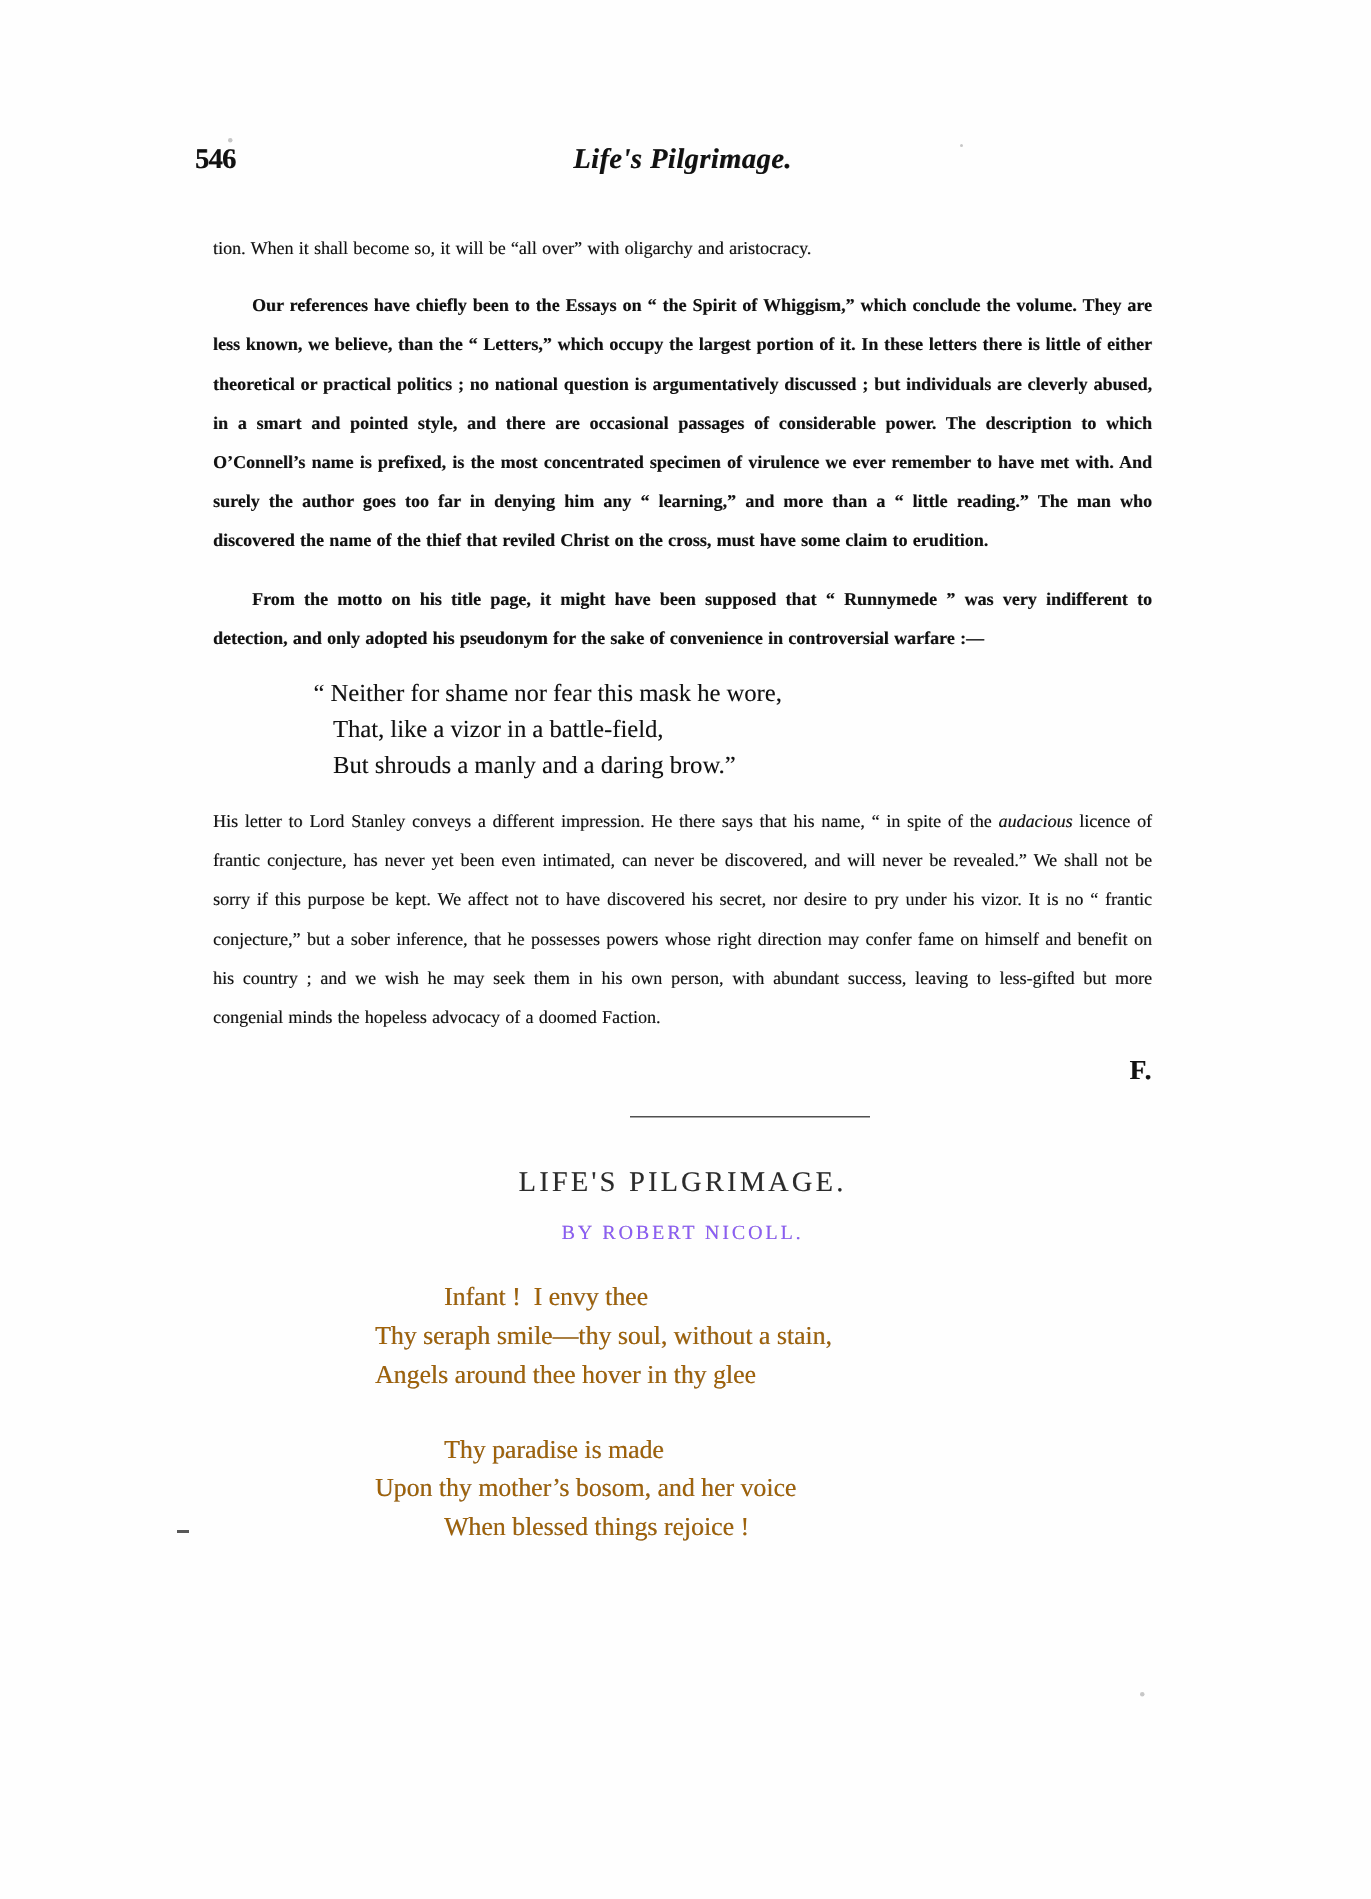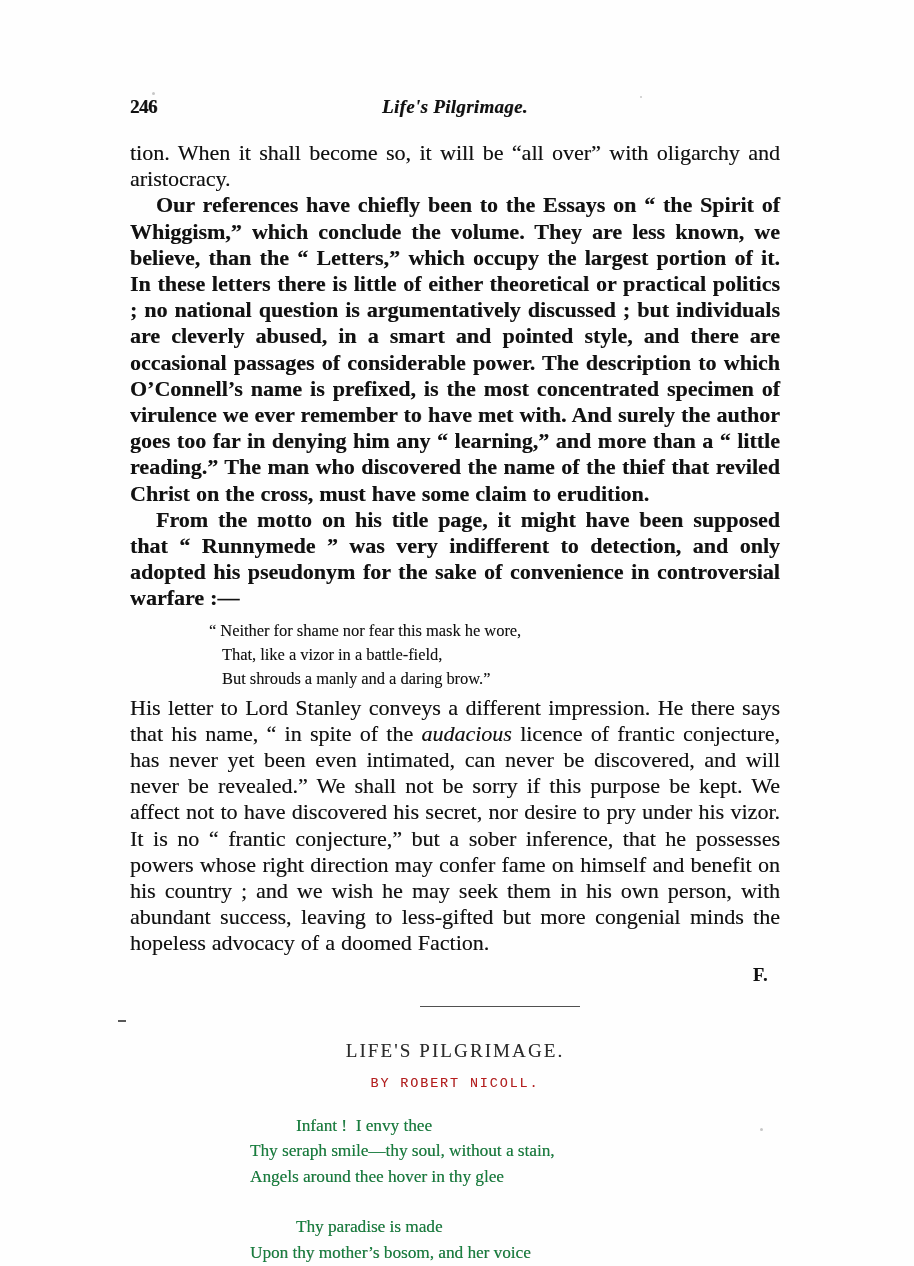--- a/index.html
+++ b/index.html
@@ -48,22 +48,22 @@
   }
 
   
   .column {
     position: absolute;
     left: 130px;
     top: 140px;
     width: 650px;
   }
   p.body {
-    margin: 0;
-    font-size: 22px;
+    margin: 12px;
+    font-size: 12px;
     line-height: 26.2px;
     text-align: justify;
     text-align-last: left;
     word-spacing: 0.5px;
     text-shadow: 0.3px 0.2px 0 rgba(0,0,0,0.42);
   }
   p.cont { text-indent: 0; }
   p.indent { text-indent: 26px; font-weight: bold; }
 
   
@@ -111,32 +111,31 @@
     font-size: 19px;
     letter-spacing: 2.1px;
     color: #2b2b2b;
     text-shadow: 0.25px 0.2px 0 rgba(0,0,0,0.28);
   }
   .poem-byline {
     margin-top: 14px;
     text-align: center;
     font-size: 13.4px;
     letter-spacing: 1.9px;
-    color: #b91c1c;
+    color: #8b5cf6;
     text-shadow: 0.2px 0.15px 0 rgba(0,0,0,0.25);
-    font-family: Liberation Mono, monospace;
   }
 
   
   .stanzas {
     margin-top: 22px;
     padding-left: 120px;
     font-size: 17.2px;
     line-height: 25.8px;
-    color: #15803d;
+    color: #a16207;
     text-shadow: 0.28px 0.2px 0 rgba(0,0,0,0.42);
   }
   .stanza { margin-bottom: 24px; }
   .stanza .pline { display: block; white-space: pre; }
   .stanza .pline.ind { padding-left: 46px; }
 
   
   .margin-mark {
     position: absolute;
     left: 118px;
@@ -152,21 +151,21 @@
     border-radius: 50%;
     opacity: 0.28;
   }
 </style>
 </head>
 <body>
 
 <div id="page">
 
   <div class="running-head">
-    <span class="folio">246</span>
+    <span class="folio">546</span>
     <span class="head-title">Life's Pilgrimage.</span>
   </div>
 
   <div class="column">
 
     <p class="body cont">tion.   When it shall become so, it will be “all over” with oligarchy and aristocracy.</p>
     <p class="body indent">Our references have chiefly been to the Essays on “ the Spirit of Whiggism,” which conclude the volume.   They are less known, we believe, than the “ Letters,” which occupy the largest portion of it.   In these letters there is little of either theoretical or practical politics ; no national question is argumentatively discussed ; but individuals are cleverly abused, in a smart and pointed style, and there are occasional passages of considerable power. The description to which O’Connell’s name is prefixed, is the most concentrated specimen of virulence we ever remember to have met with.   And surely the author goes too far in denying him any “ learning,” and more than a “ little reading.”   The man who discovered the name of the thief that reviled Christ on the cross, must have some claim to erudition.</p>
     <p class="body indent">From the motto on his title page, it might have been supposed that “ Runnymede ” was very indifferent to detection, and only adopted his pseudonym for the sake of convenience in controversial warfare :—</p>
 
     <div class="verse-quote">

